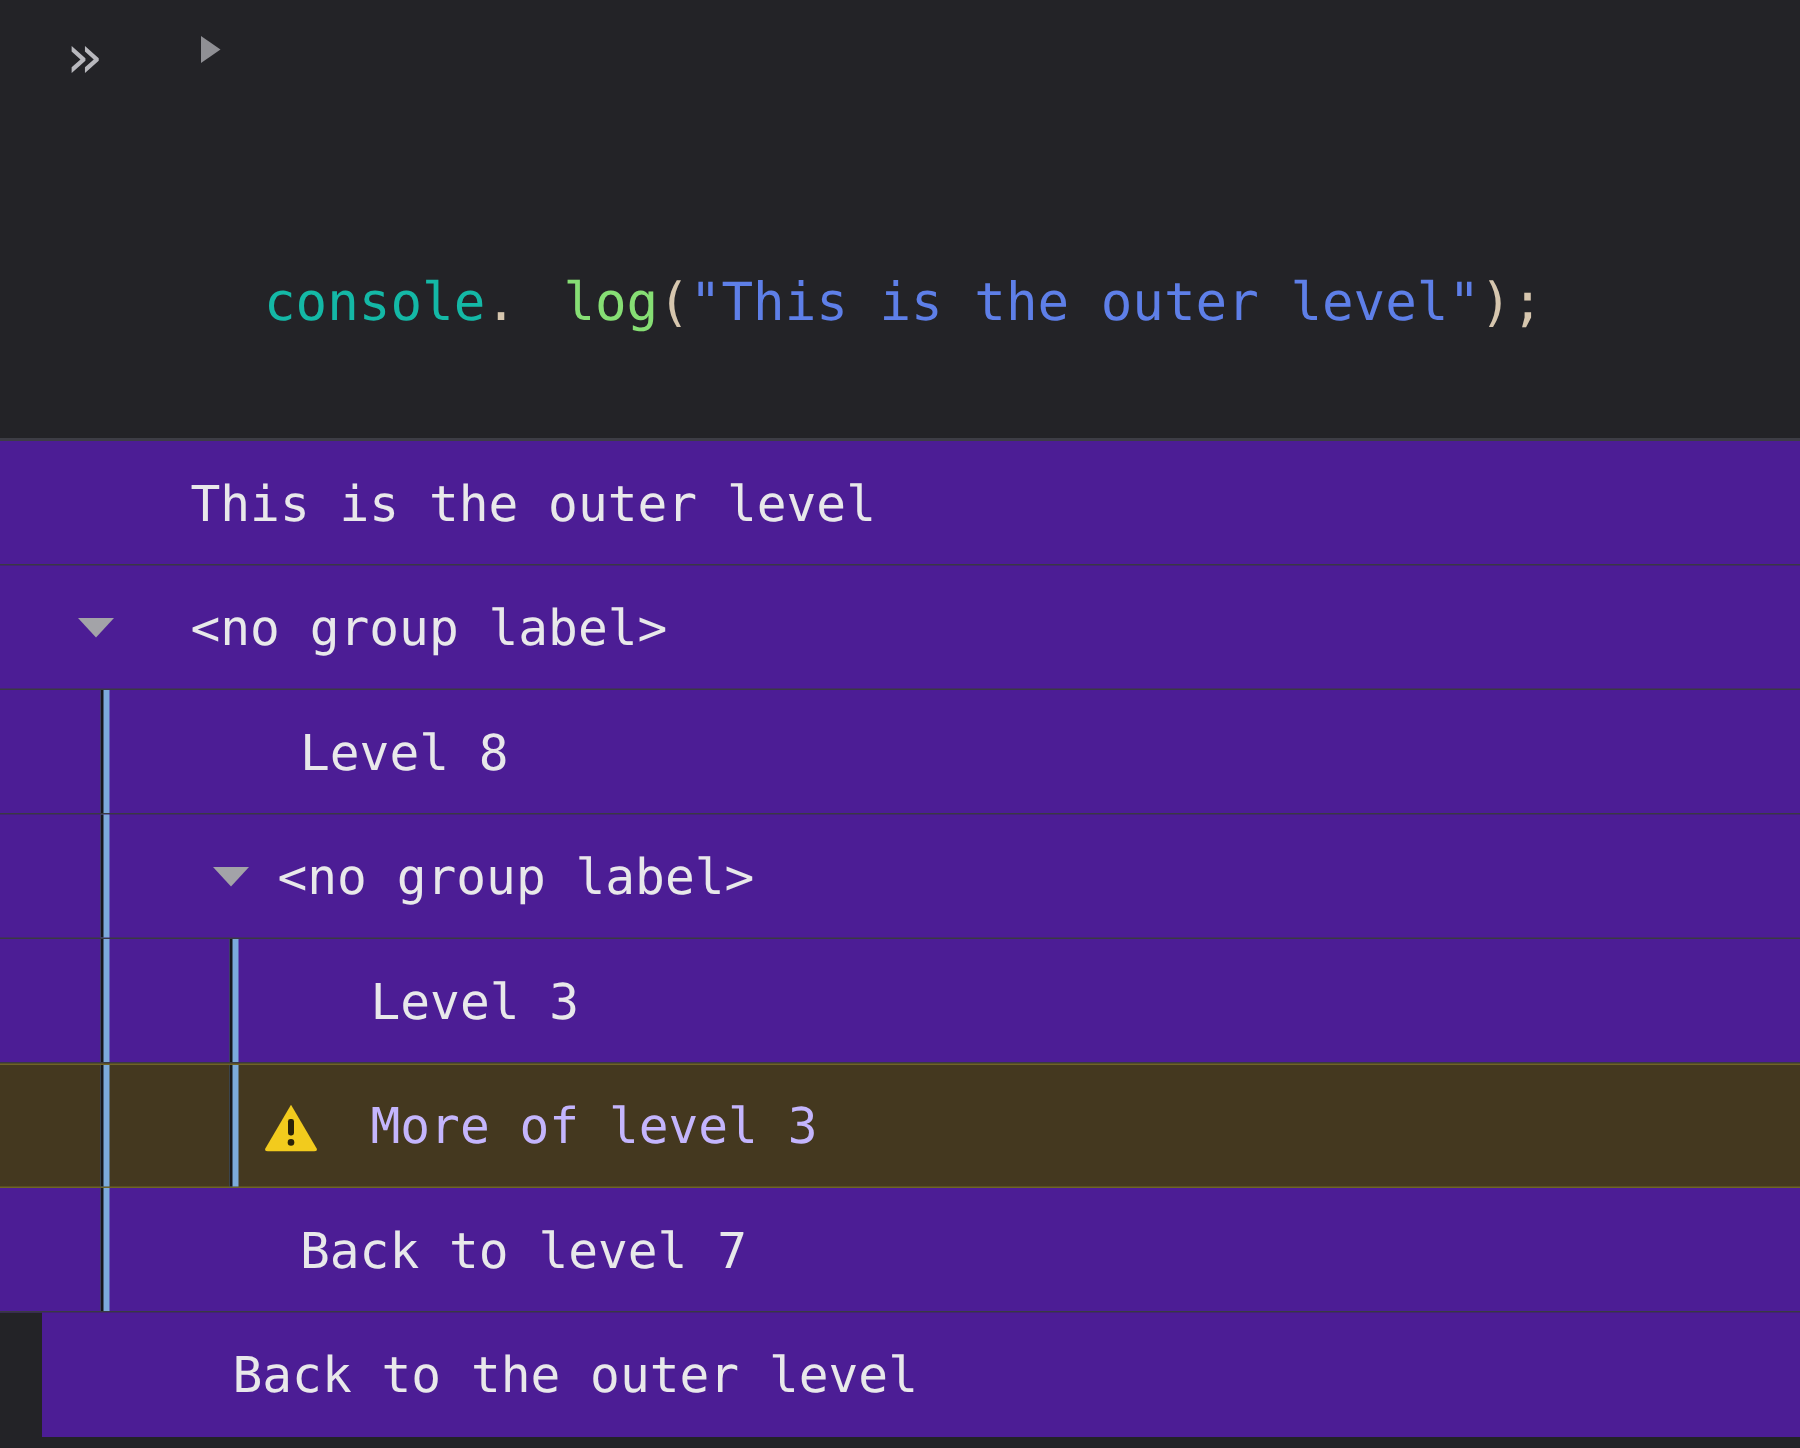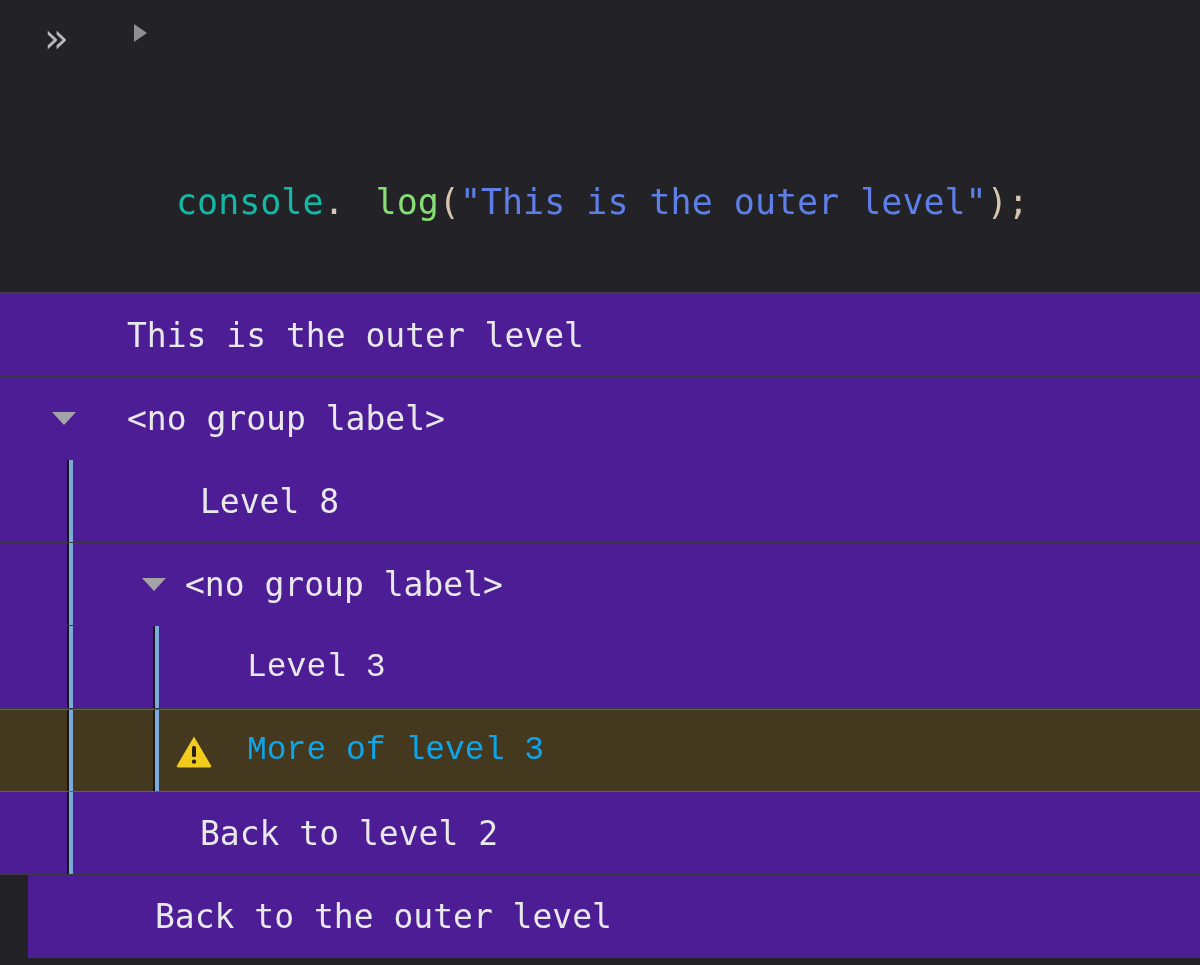--- a/index.html
+++ b/index.html
@@ -86,21 +86,21 @@
     font-size: 33px;
     line-height: 33px;
     color: #e8e8ea;
     white-space: pre;
     font-family: "DejaVu Sans Mono", "Liberation Mono", monospace;
   }
 
   
   .ind-0 .row-text { margin-left: 127px; }
   .ind-1 .row-text { margin-left: 200px; }
-  .ind-2 .row-text { margin-left: 247px; font-family: Liberation Mono, monospace; }
+  .ind-2 .row-text { margin-left: 247px; }
 
   .grp-1 .row-text { margin-left: 127px; }
   .grp-2 .row-text { margin-left: 185px; }
 
   
   .twisty {
     position: absolute;
     width: 0;
     height: 0;
     border-top: 13px solid #a3a3a8;
@@ -121,21 +121,21 @@
   }
   .guide.g1 { left: 67px; }
   .guide.g2 { left: 153px; }
 
   
   .row.warn {
     background: #44381f;
     border-top: 1px solid #6e6425;
     border-bottom: 1px solid #6e6425;
   }
-  .row.warn .row-text { color: #0ea5e9; }
+  .row.warn .row-text { color: #c4b5fd; }
 
   .warn-icon {
     position: absolute;
     left: 176px;
     top: 25px;
     width: 36px;
     height: 33px;
   }
   .warn-icon svg { display: block; }
 </style>
@@ -200,21 +200,21 @@
           <path d="M18 1.5 L35 30.5 Q36 32.5 33.5 32.5 L2.5 32.5 Q0 32.5 1 30.5 Z" fill="#f2cb1d"></path>
           <rect x="16" y="11" width="4" height="11" rx="1.6" fill="#2a2208"></rect>
           <circle cx="18" cy="26.6" r="2.2" fill="#2a2208"></circle>
         </svg>
       </span>
       <span class="row-text">More of level 3</span>
     </div>
 
     <div class="row ind-1">
       <span class="guide g1"></span>
-      <span class="row-text">Back to level 2</span>
+      <span class="row-text">Back to level 7</span>
     </div>
 
     <div class="row ind-0 last">
       <span class="row-text">Back to the outer level</span>
     </div>
 
   </div>
 </div>
 
 </body></html>

